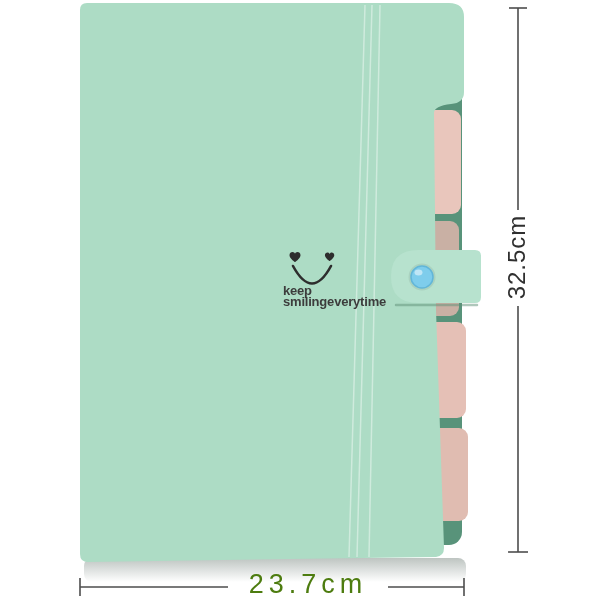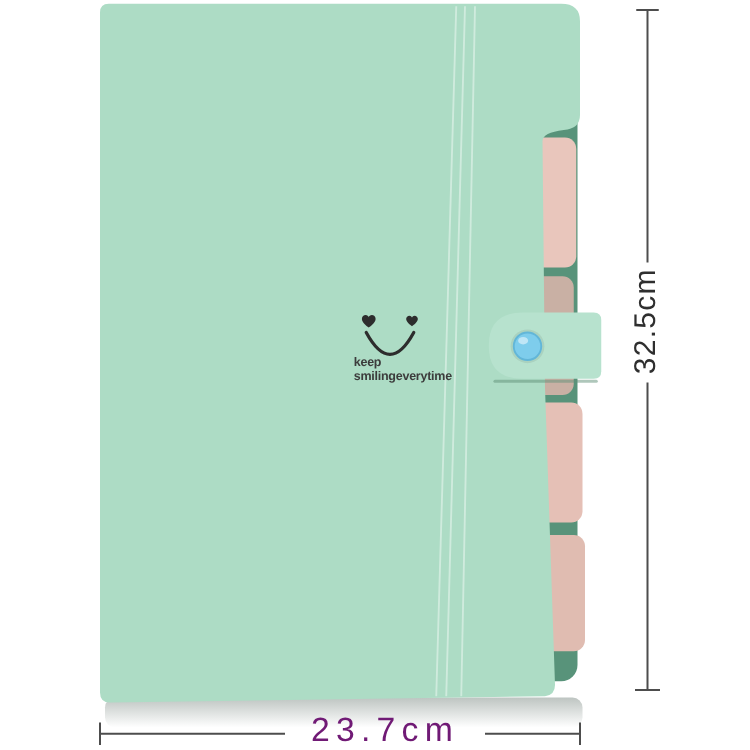--- a/index.html
+++ b/index.html
@@ -3,27 +3,27 @@
 <meta charset="utf-8">
 <style>
   html,body { margin:0; padding:0; background:#ffffff; }
   .stage {
     position:relative; width:600px; height:600px; background:#ffffff;
     font-family:"Liberation Sans", sans-serif; overflow:hidden;
   }
   .stage svg { position:absolute; left:0; top:0; }
   .cover-text {
     position:absolute; left:283px; top:285px;
-    font-size:10px; font-weight:700; line-height:11px;
+    font-size:13px; font-weight:700; line-height:11px;
     letter-spacing:-0.2px; color:#3c3c3c;
   }
   .width-label {
     position:absolute; left:232px; top:569px; width:152px;
     text-align:center; font-size:27px; letter-spacing:5px;
-    color:#701a75; white-space:nowrap;
+    color:#4d7c0f; white-space:nowrap;
   }
   .height-label {
     position:absolute; left:517px; top:257px;
     transform:translate(-50%,-50%) rotate(-90deg);
     font-size:24px; letter-spacing:1px; color:#2f2f2f; white-space:nowrap;
   }
 </style>
 </head>
 <body>
 

